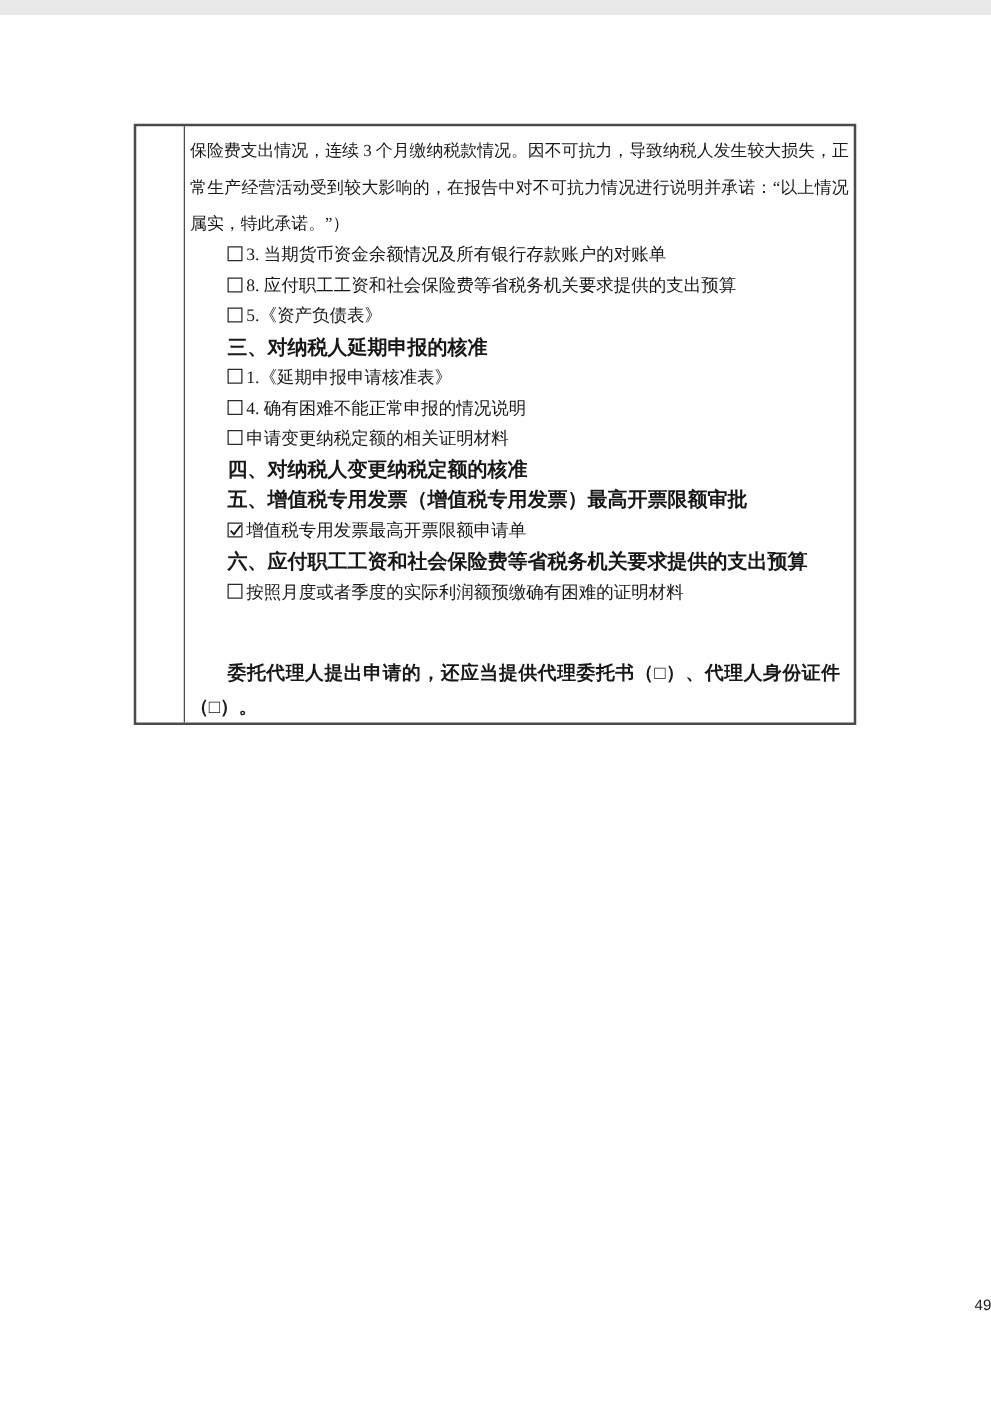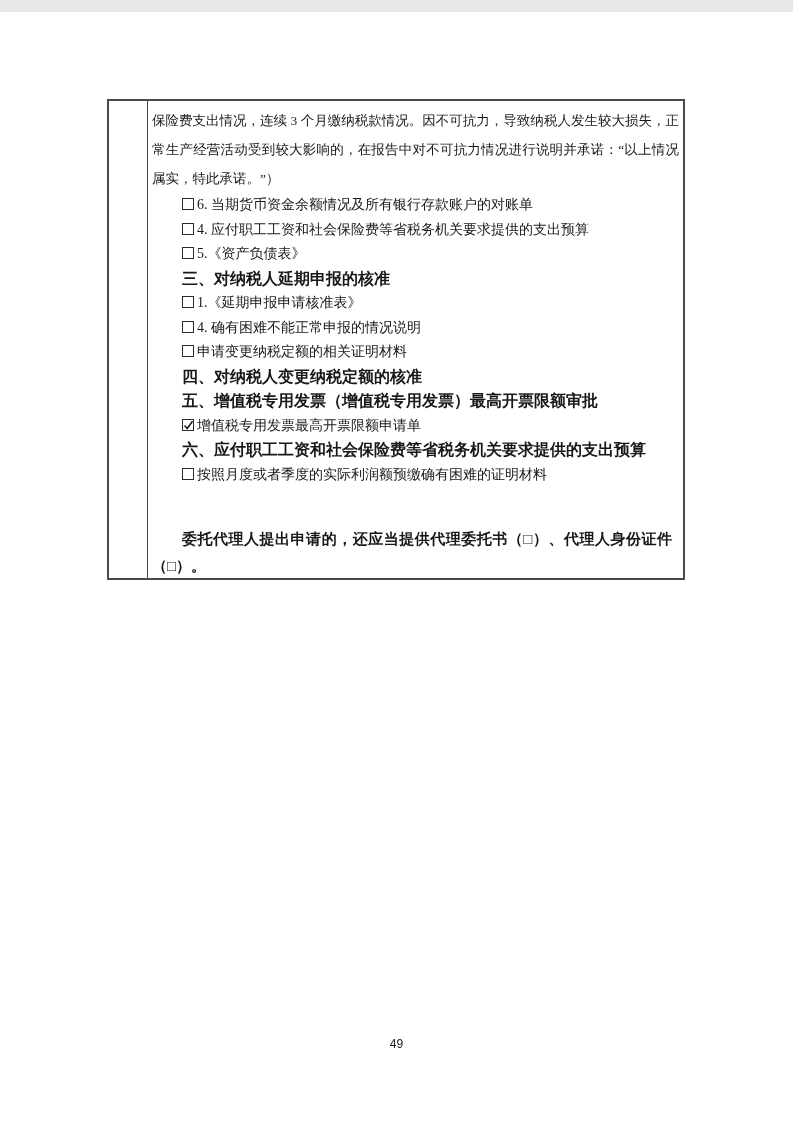--- a/index.html
+++ b/index.html
@@ -82,38 +82,38 @@
     left: 88px;
     top: 575px;
     font-size: 14px;
     color: #181818;
   }
   .page-number {
     position: absolute;
     left: 0;
     top: 1025px;
     width: 100%;
-    text-align: center;
+    text-align: right;
     font-size: 12px;
     font-family: "Liberation Sans", "DejaVu Sans", sans-serif;
     color: #1a1a1a;
   }
 </style>
 </head>
 <body>
 
 <div class="sheet">
 
   <div class="doc-table">
     <div class="col-left"></div>
     <div class="col-main">
       <p class="intro">保险费支出情况，连续 3 个月缴纳税款情况。因不可抗力，导致纳税人发生较大损失，正常生产经营活动受到较大影响的，在报告中对不可抗力情况进行说明并承诺：“以上情况属实，特此承诺。”）</p>
       <div class="lines">
-          <div class="line checkbox"><span class="cbx"></span><span>6. 当期货币资金余额情况及所有银行存款账户的对账单</span></div>
-          <div class="line checkbox"><span class="cbx"></span><span>4. 应付职工工资和社会保险费等省税务机关要求提供的支出预算</span></div>
+          <div class="line checkbox"><span class="cbx"></span><span>3. 当期货币资金余额情况及所有银行存款账户的对账单</span></div>
+          <div class="line checkbox"><span class="cbx"></span><span>8. 应付职工工资和社会保险费等省税务机关要求提供的支出预算</span></div>
           <div class="line checkbox"><span class="cbx"></span><span>5.《资产负债表》</span></div>
           <div class="line heading"><span>三、对纳税人延期申报的核准</span></div>
           <div class="line checkbox"><span class="cbx"></span><span>1.《延期申报申请核准表》</span></div>
           <div class="line checkbox"><span class="cbx"></span><span>4. 确有困难不能正常申报的情况说明</span></div>
           <div class="line checkbox"><span class="cbx"></span><span>申请变更纳税定额的相关证明材料</span></div>
           <div class="line heading"><span>四、对纳税人变更纳税定额的核准</span></div>
           <div class="line heading"><span>五、增值税专用发票（增值税专用发票）最高开票限额审批</span></div>
           <div class="line checkbox"><span class="cbx"><svg width="13" height="13" viewBox="0 0 13 13">
                 <path d="M2.5 6.5 L5.2 9.5 L10.5 2.2" stroke="#181818" stroke-width="1.5" fill="none"></path>
               </svg></span><span>增值税专用发票最高开票限额申请单</span></div>

